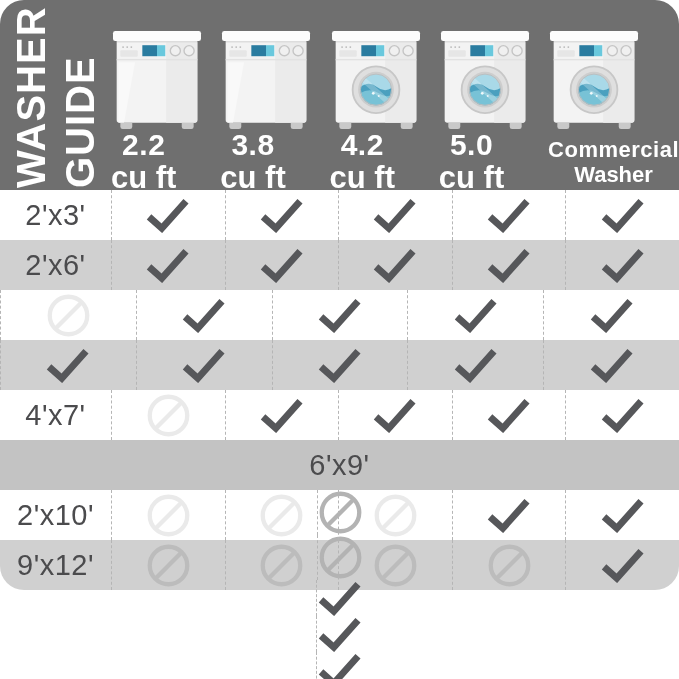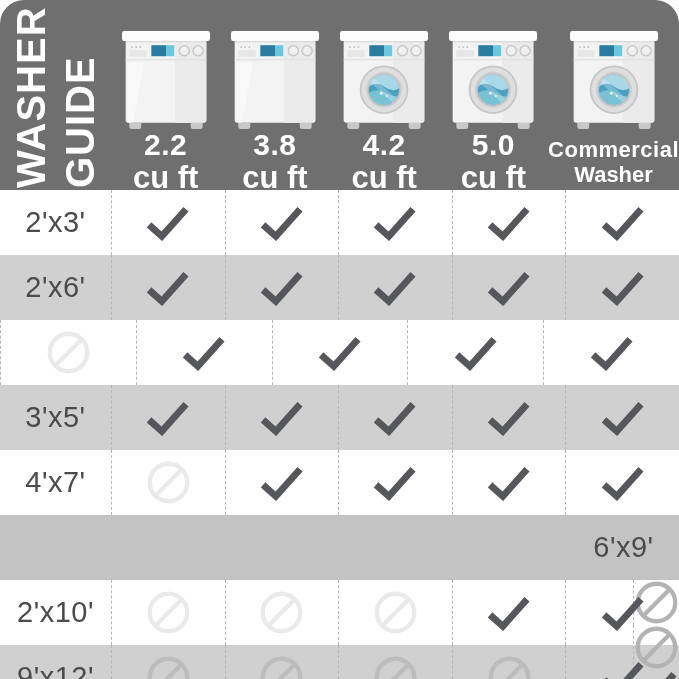--- a/index.html
+++ b/index.html
@@ -29,36 +29,36 @@
     font-weight:bold;
     font-size:40px;
     letter-spacing:1px;
     line-height:1.22;
     text-align:left;
     padding-left:2px;
   }
   .title-rot span{display:block;}
   .washer-col{
     flex:1 1 0;
-    display:flex;flex-direction:column;align-items:center;
+    display:flex;flex-direction:column;align-items:flex-start;
     padding-top:31px;
   }
   .washer-art{height:96px;display:flex;align-items:flex-start;justify-content:center;}
   .cap-label{
     color:#ffffff;font-weight:bold;text-align:center;margin-top:3px;line-height:1.0;
   }
   .cap-label .num{font-size:30px;display:block;letter-spacing:.5px;}
   .cap-label .unit{font-size:31px;display:block;margin-top:2px;}
   .washer-col.commercial .cap-label{margin-top:10px;line-height:1.15;}
   .washer-col.commercial .num,
   .washer-col.commercial .unit{font-size:22px;margin-top:0;}
   
   .table{position:absolute;left:0;top:190px;width:679px;}
   .row{
-    display:flex;height:65px;align-items:flex-end;
+    display:flex;height:50px;align-items:center;
   }
   .row.shade-white{background:var(--row-white,#ffffff);}
   .row.shade-gray{background:var(--row-gray,#d0d0d0);}
   .row.shade-gray-dark{background:var(--row-gray-dark,#c3c3c3);flex-direction:column;}
   .row:last-child{border-radius:0 0 24px 24px;}
   .rug-label{
     flex:none;width:111px;height:100%;
     display:flex;align-items:center;justify-content:center;
     font-size:29px;color:var(--label-color,#4b4b4d);
     letter-spacing:.5px;
@@ -375,21 +375,20 @@
       <div class="cell">
           <span class="mark-yes">
             <svg viewBox="0 0 48 38" width="46" height="36" aria-hidden="true">
               <path d="M4 21 L17.5 33 L43 4.5" fill="none" stroke="currentColor" stroke-width="7.2"></path>
             </svg>
           </span>
         </div>
     </div>
 
     <div class="row shade-gray">
-      <div class="rug-label">3'x5'</div>
       <div class="cell">
           <span class="mark-yes">
             <svg viewBox="0 0 48 38" width="46" height="36" aria-hidden="true">
               <path d="M4 21 L17.5 33 L43 4.5" fill="none" stroke="currentColor" stroke-width="7.2"></path>
             </svg>
           </span>
         </div>
       <div class="cell">
           <span class="mark-yes">
             <svg viewBox="0 0 48 38" width="46" height="36" aria-hidden="true">

